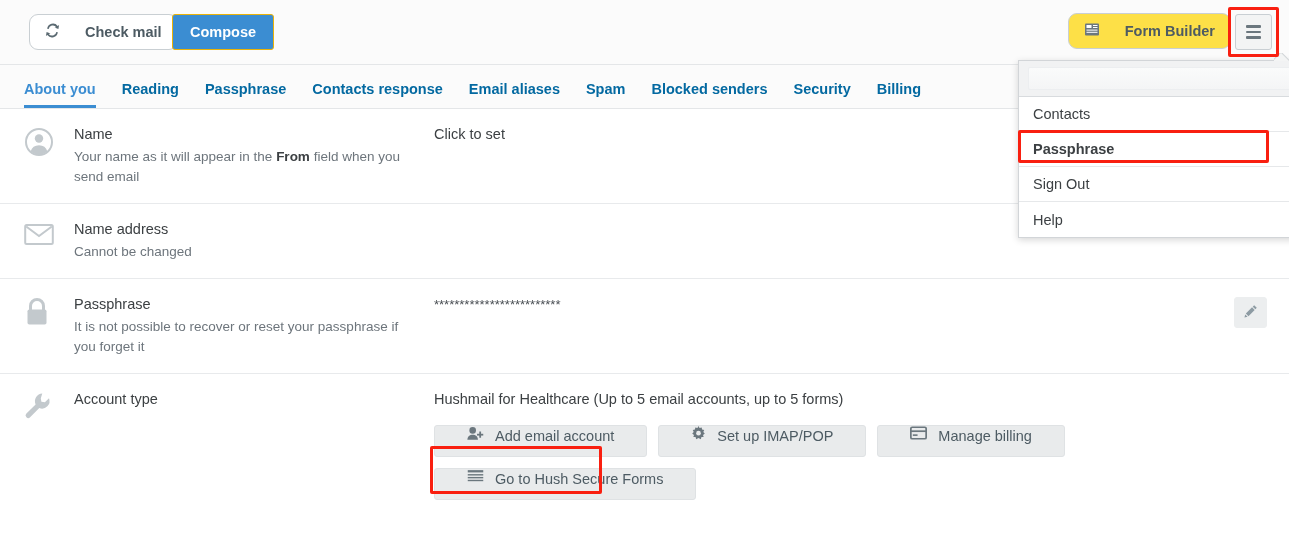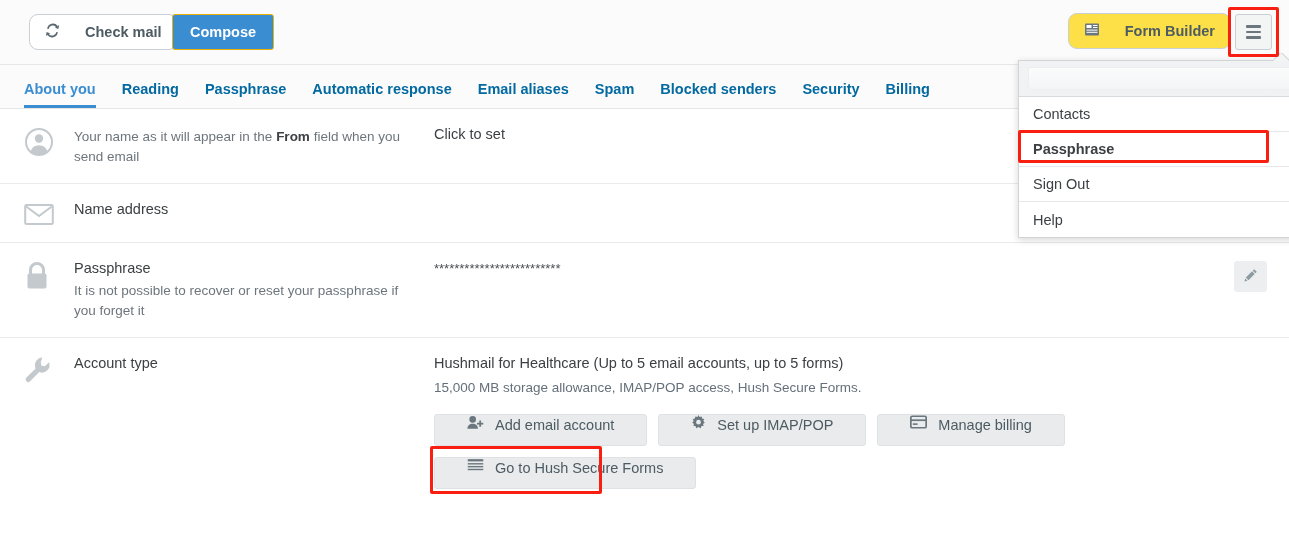--- a/index.html
+++ b/index.html
@@ -182,55 +182,57 @@
           <i></i>
           <i></i>
       </span>
     </div>
   </div>
 
   <div class="tabs" id="tabbar">
       <div class="tab active">About you</div>
       <div class="tab">Reading</div>
       <div class="tab">Passphrase</div>
-      <div class="tab">Automatic response</div>
+      <div class="tab">Contacts response</div>
       <div class="tab">Email aliases</div>
       <div class="tab">Spam</div>
       <div class="tab">Blocked senders</div>
       <div class="tab">Security</div>
       <div class="tab">Billing</div>
     </div>
 
   <div class="rows">
 
     <div class="row">
       <div class="row-icon">
         <svg width="30" height="30" viewBox="0 0 30 30">
           <circle cx="15" cy="15" r="13" fill="none" stroke="#c3c9cd" stroke-width="2"></circle>
           <circle cx="15" cy="11.5" r="4.2" fill="#c3c9cd"></circle>
           <path d="M6.6 24.4a8.8 8.8 0 0 1 16.8 0 13 13 0 0 1-16.8 0z" fill="#c3c9cd"></path>
         </svg>
       </div>
       <div class="row-label">
+        <div class="row-title">Name</div>
         <div class="row-desc"><span>Your name as it will appear in the </span><b>From</b><span> field when you send email</span></div>
       </div>
       <div class="row-value">
         <span class="link-set">Click to set</span>
       </div>
     </div>
 
     <div class="row">
       <div class="row-icon">
         <svg width="30" height="24" viewBox="0 0 30 24">
           <rect x="1.2" y="3" width="27.6" height="19" rx="1.5" fill="none" stroke="#c3c9cd" stroke-width="2"></rect>
           <path d="M2.2 4.5 L15 14 L27.8 4.5" fill="none" stroke="#c3c9cd" stroke-width="2"></path>
         </svg>
       </div>
       <div class="row-label">
         <div class="row-title">Name address</div>
+        <div class="row-desc">Cannot be changed</div>
       </div>
       <div class="row-value"></div>
     </div>
 
     <div class="row">
       <div class="row-icon">
         <svg width="26" height="30" viewBox="0 0 26 30">
           <path d="M6.5 13V9a6.5 6.5 0 0 1 13 0v4" fill="none" stroke="#c3c9cd" stroke-width="3"></path>
           <rect x="3.5" y="12.5" width="19" height="15" rx="1.8" fill="#c3c9cd"></rect>
         </svg>
@@ -255,21 +257,20 @@
       <div class="row-icon">
         <svg width="28" height="28" viewBox="0 0 28 28">
           <path d="M18.3 1.6a7.6 7.6 0 0 0-6.7 10.8L2.4 21.6a2.6 2.6 0 0 0 3.7 3.7l9.2-9.2a7.6 7.6 0 0 0 9.7-9.9l-4.1 4.1-3.5-.6-.6-3.5z" fill="#c3c9cd"></path>
         </svg>
       </div>
       <div class="row-label">
         <div class="row-title">Account type</div>
       </div>
       <div class="row-value">
         <div>Hushmail for Healthcare (Up to 5 email accounts, up to 5 forms)</div>
-        <div class="sub">15,000 MB storage allowance, IMAP/POP access, Hush Secure Forms.</div>
         <div class="actions">
           <div class="act-row">
 
             <div class="act-btn">
               <span>
                 <svg width="17" height="15" viewBox="0 0 18 15">
                   <circle cx="6" cy="4.2" r="3.5" fill="#6b777e"></circle>
                   <path d="M0.4 14c0-3.2 2.5-5.3 5.6-5.3s5.6 2.1 5.6 5.3z" fill="#6b777e"></path>
                   <rect x="13" y="5.4" width="1.9" height="6.6" fill="#6b777e"></rect>
                   <rect x="10.6" y="7.8" width="6.6" height="1.9" fill="#6b777e"></rect>

